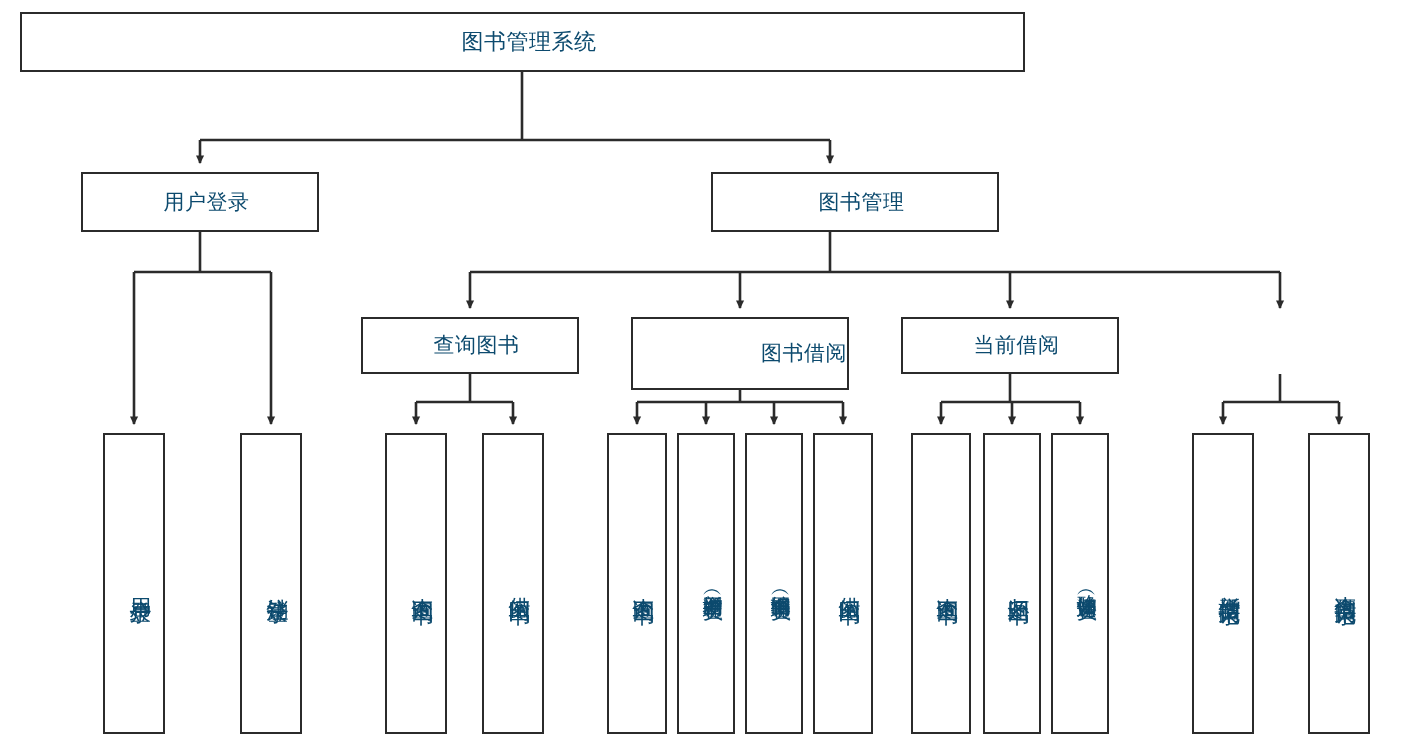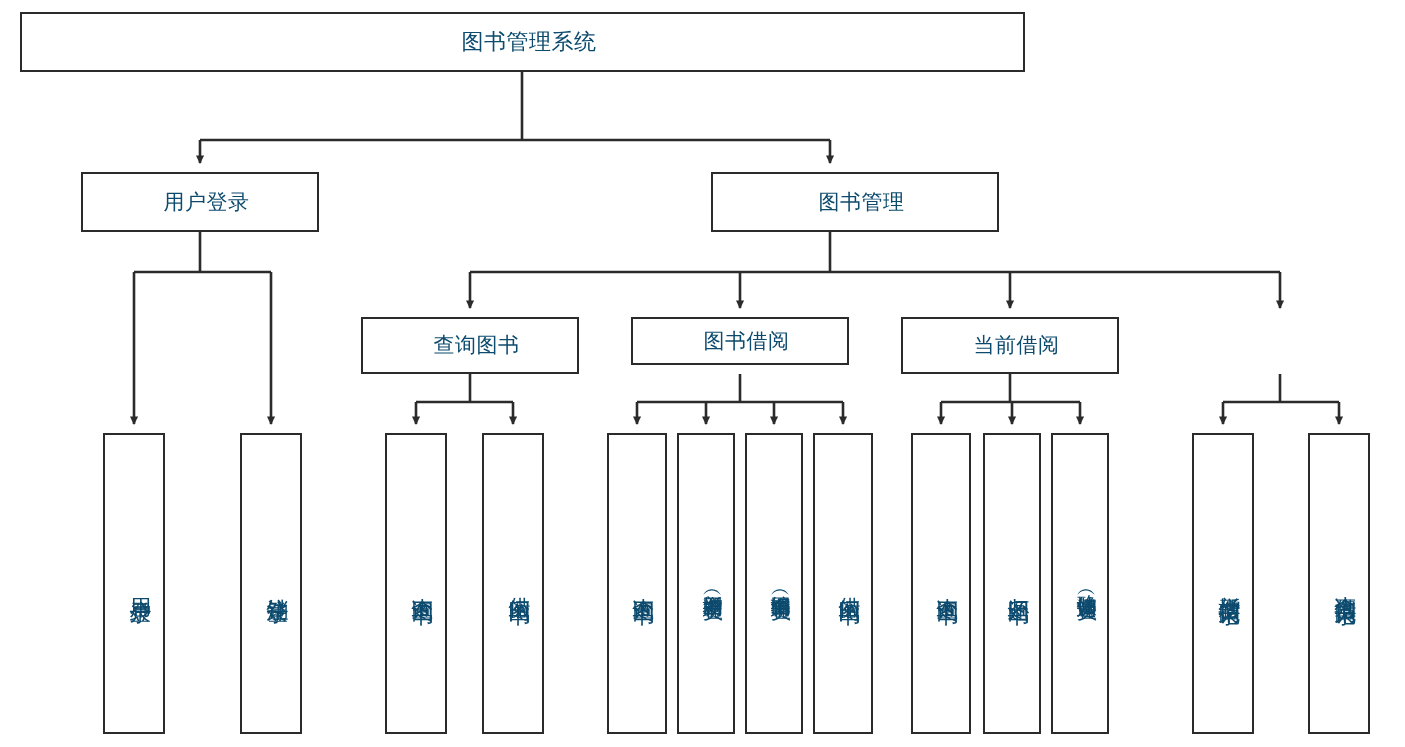--- a/index.html
+++ b/index.html
@@ -145,21 +145,21 @@
   <div class="node horiz" style="left: 81px; top: 172px; width: 238px; height: 60px;">
     <span class="label">用户登录</span>
   </div>
   <div class="node horiz" style="left: 711px; top: 172px; width: 288px; height: 60px;">
     <span class="label">图书管理</span>
   </div>
 
   <div class="node horiz" style="left: 361px; top: 317px; width: 218px; height: 57px;">
     <span class="label">查询图书</span>
   </div>
-  <div class="node horiz" style="left: 631px; top: 317px; width: 218px; height: 48px;">
+  <div class="node horiz" style="left: 631px; top: 317px; width: 218px; height: 73px; justify-content: flex-end;">
     <span class="label">图书借阅</span>
   </div>
   <div class="node horiz" style="left: 901px; top: 317px; width: 218px; height: 57px;">
     <span class="label">当前借阅</span>
   </div>
 
   <div class="node vert" style="left: 103px; top: 433px; width: 62px; height: 301px;">
     <span class="label">用户登录</span>
   </div>
   <div class="node vert" style="left: 240px; top: 433px; width: 62px; height: 301px;">

